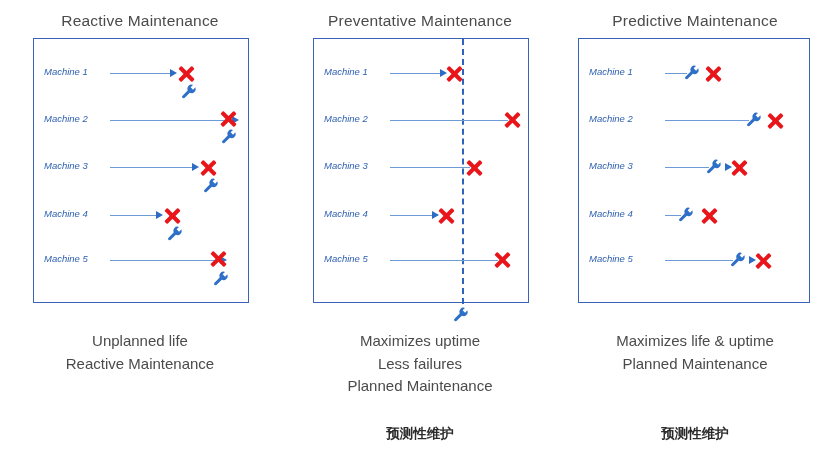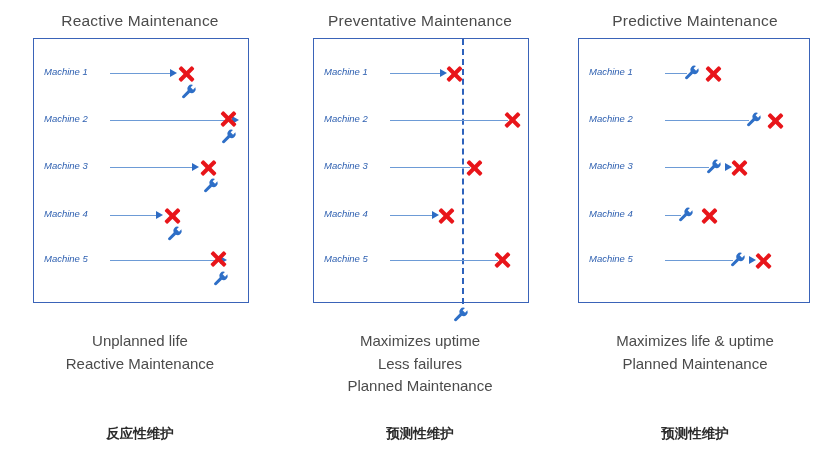--- a/index.html
+++ b/index.html
@@ -224,21 +224,20 @@
               <path fill="currentColor" d="M20.5 5.8a5.5 5.5 0 0 1-7.4 7.1L5.9 20a2 2 0 0 1-2.8-2.8l7.1-7.2A5.5 5.5 0 0 1 17.3 2.6l-3.1 3.1 1.6 1.6 1.6 1.6 3.1-3.1z"></path>
             </svg>
         </span>
       </div>
 
     </div>
     <div class="captions">
       <div>Unplanned life</div>
       <div>Reactive Maintenance</div>
     </div>
-    <div class="caption-cn">反应性维护</div>
   </div>
 
   <div class="panel panel-2">
     <div class="panel-title">Preventative Maintenance</div>
     <div class="chart-box">
 
       <div class="vline" style="left:148px;top:0;height:265px"></div>
 
       <div class="row" style="top:18px">
         <span class="row-label">Machine 1</span>

